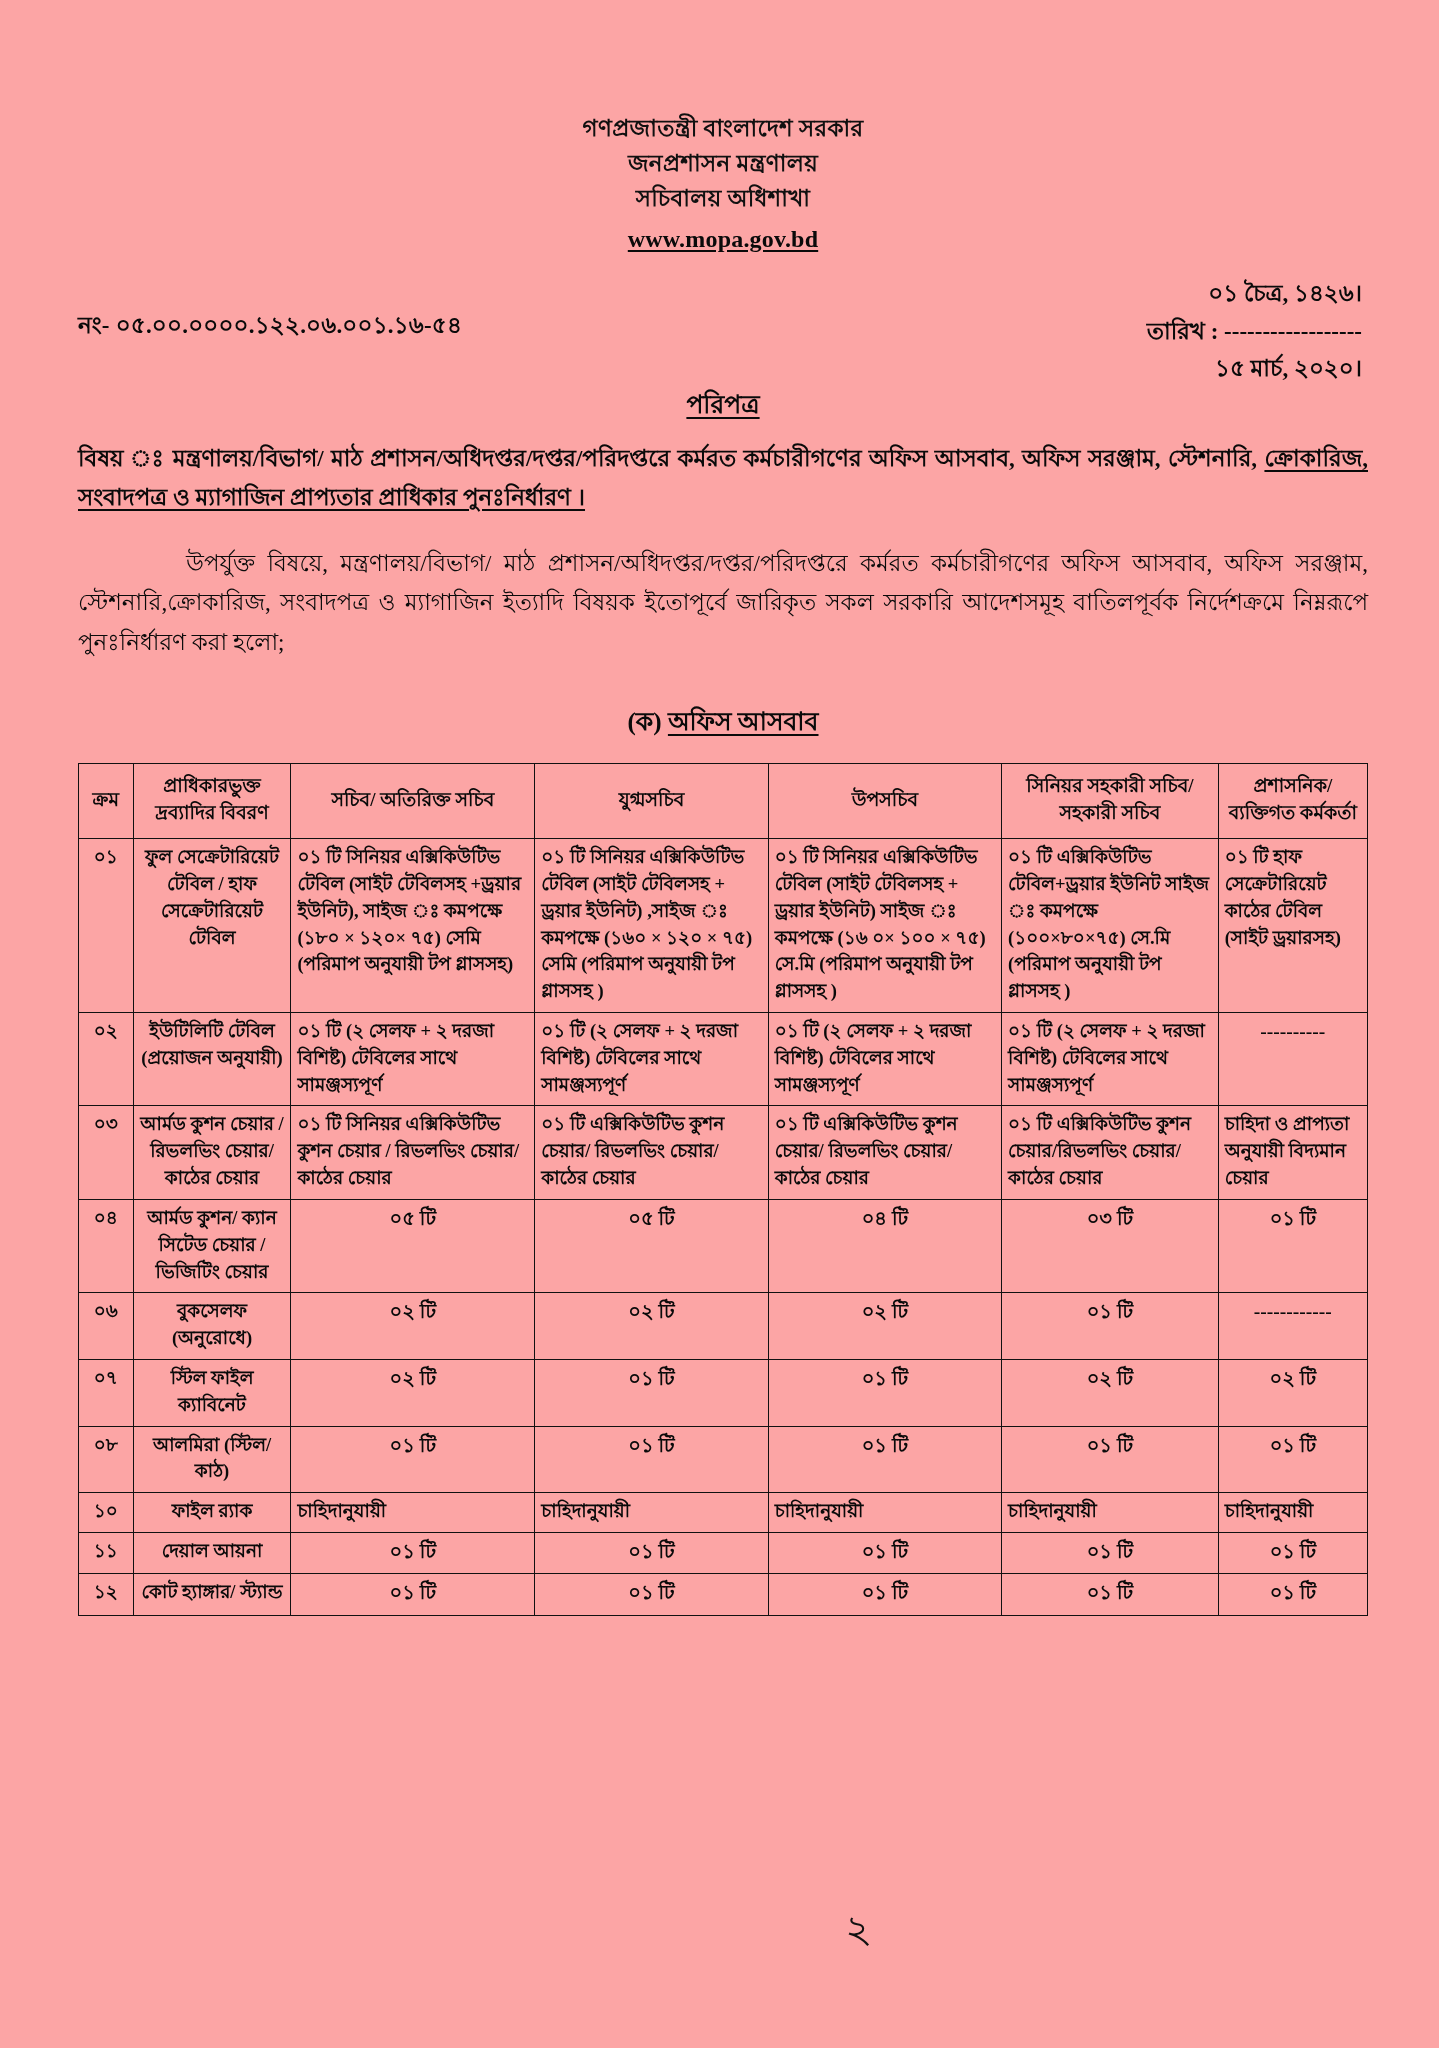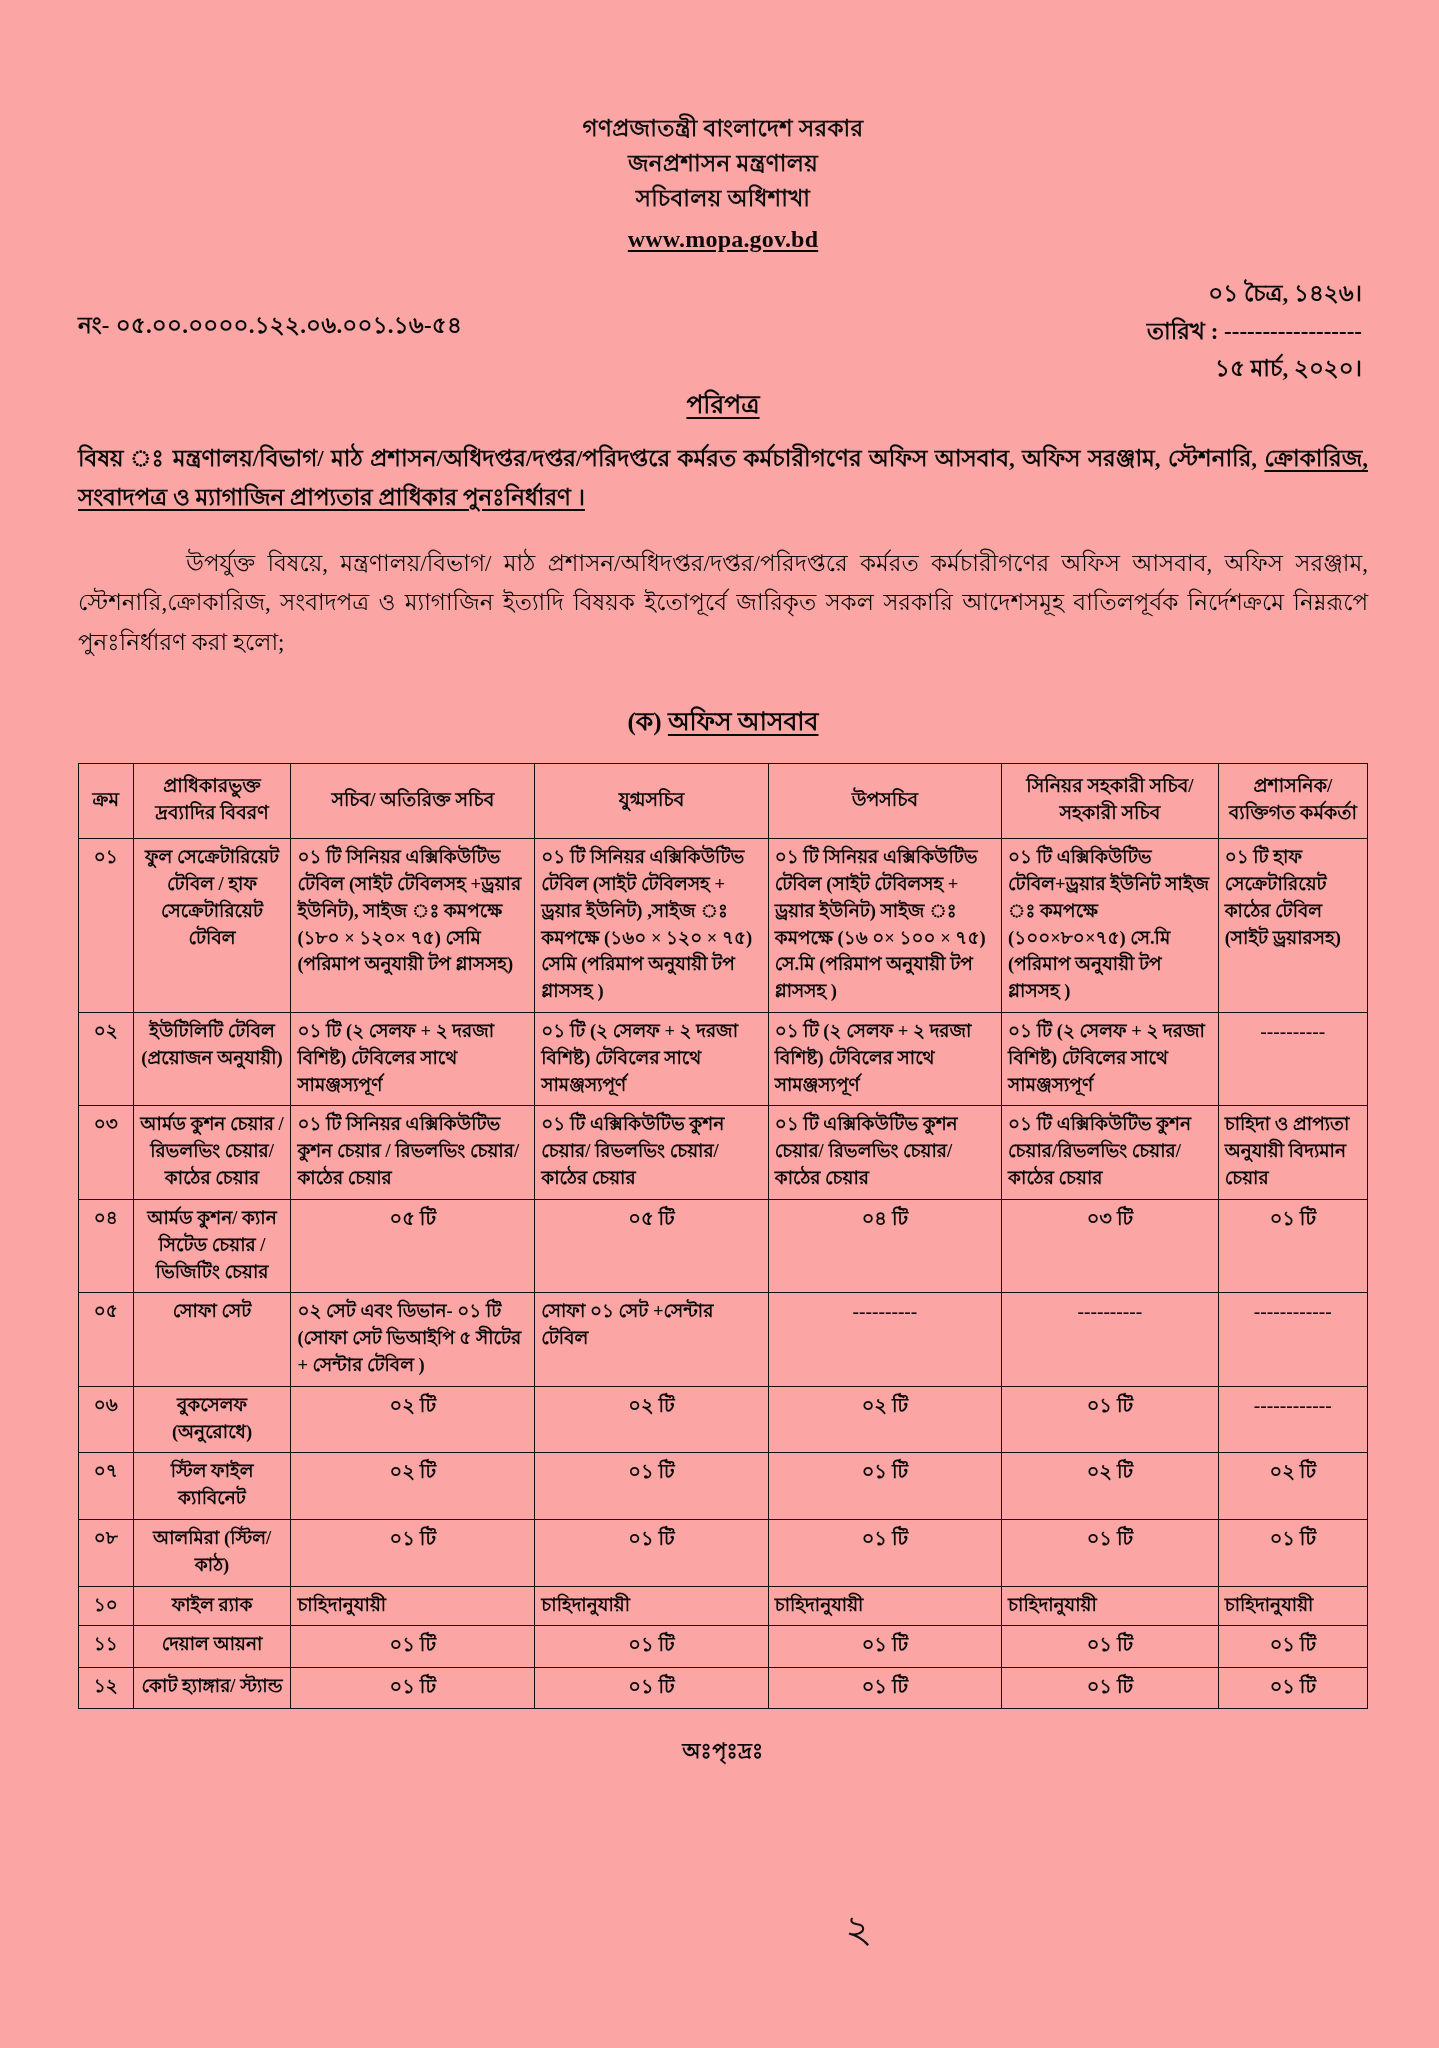--- a/index.html
+++ b/index.html
@@ -290,29 +290,20 @@
           <tr>
             <td class="c-idx">০৪</td>
             <td class="c-desc">আর্মড কুশন/ ক্যান সিটেড চেয়ার / ভিজিটিং চেয়ার</td>
             <td class="c-val ctr qty">০৫ টি</td>
             <td class="c-val ctr qty">০৫ টি</td>
             <td class="c-val ctr qty">০৪ টি</td>
             <td class="c-val ctr qty">০৩ টি</td>
             <td class="c-val ctr qty">০১ টি</td>
           </tr>
           <tr>
-            <td class="c-idx">০৫</td>
-            <td class="c-desc">সোফা সেট</td>
-            <td class="c-val">০২ সেট এবং ডিভান- ০১ টি (সোফা সেট ভিআইপি ৫ সীটের + সেন্টার টেবিল )</td>
-            <td class="c-val">সোফা ০১ সেট +সেন্টার টেবিল</td>
-            <td class="c-val ctr qty">----------</td>
-            <td class="c-val ctr qty">----------</td>
-            <td class="c-val ctr qty">------------</td>
-          </tr>
-          <tr>
             <td class="c-idx">০৬</td>
             <td class="c-desc">বুকসেলফ (অনুরোধে)</td>
             <td class="c-val ctr qty">০২ টি</td>
             <td class="c-val ctr qty">০২ টি</td>
             <td class="c-val ctr qty">০২ টি</td>
             <td class="c-val ctr qty">০১ টি</td>
             <td class="c-val ctr qty">------------</td>
           </tr>
           <tr>
             <td class="c-idx">০৭</td>
@@ -355,17 +346,16 @@
             <td class="c-desc">কোট হ্যাঙ্গার/ স্ট্যান্ড</td>
             <td class="c-val ctr qty">০১ টি</td>
             <td class="c-val ctr qty">০১ টি</td>
             <td class="c-val ctr qty">০১ টি</td>
             <td class="c-val ctr qty">০১ টি</td>
             <td class="c-val ctr qty">০১ টি</td>
           </tr>
         </tbody>
     </table>
 
-    <div class="footer-note">অঃপৃঃদ্রঃ</div>
   </div>
 
   <div class="page-num">২</div>
 </div>
 
 </body></html>

